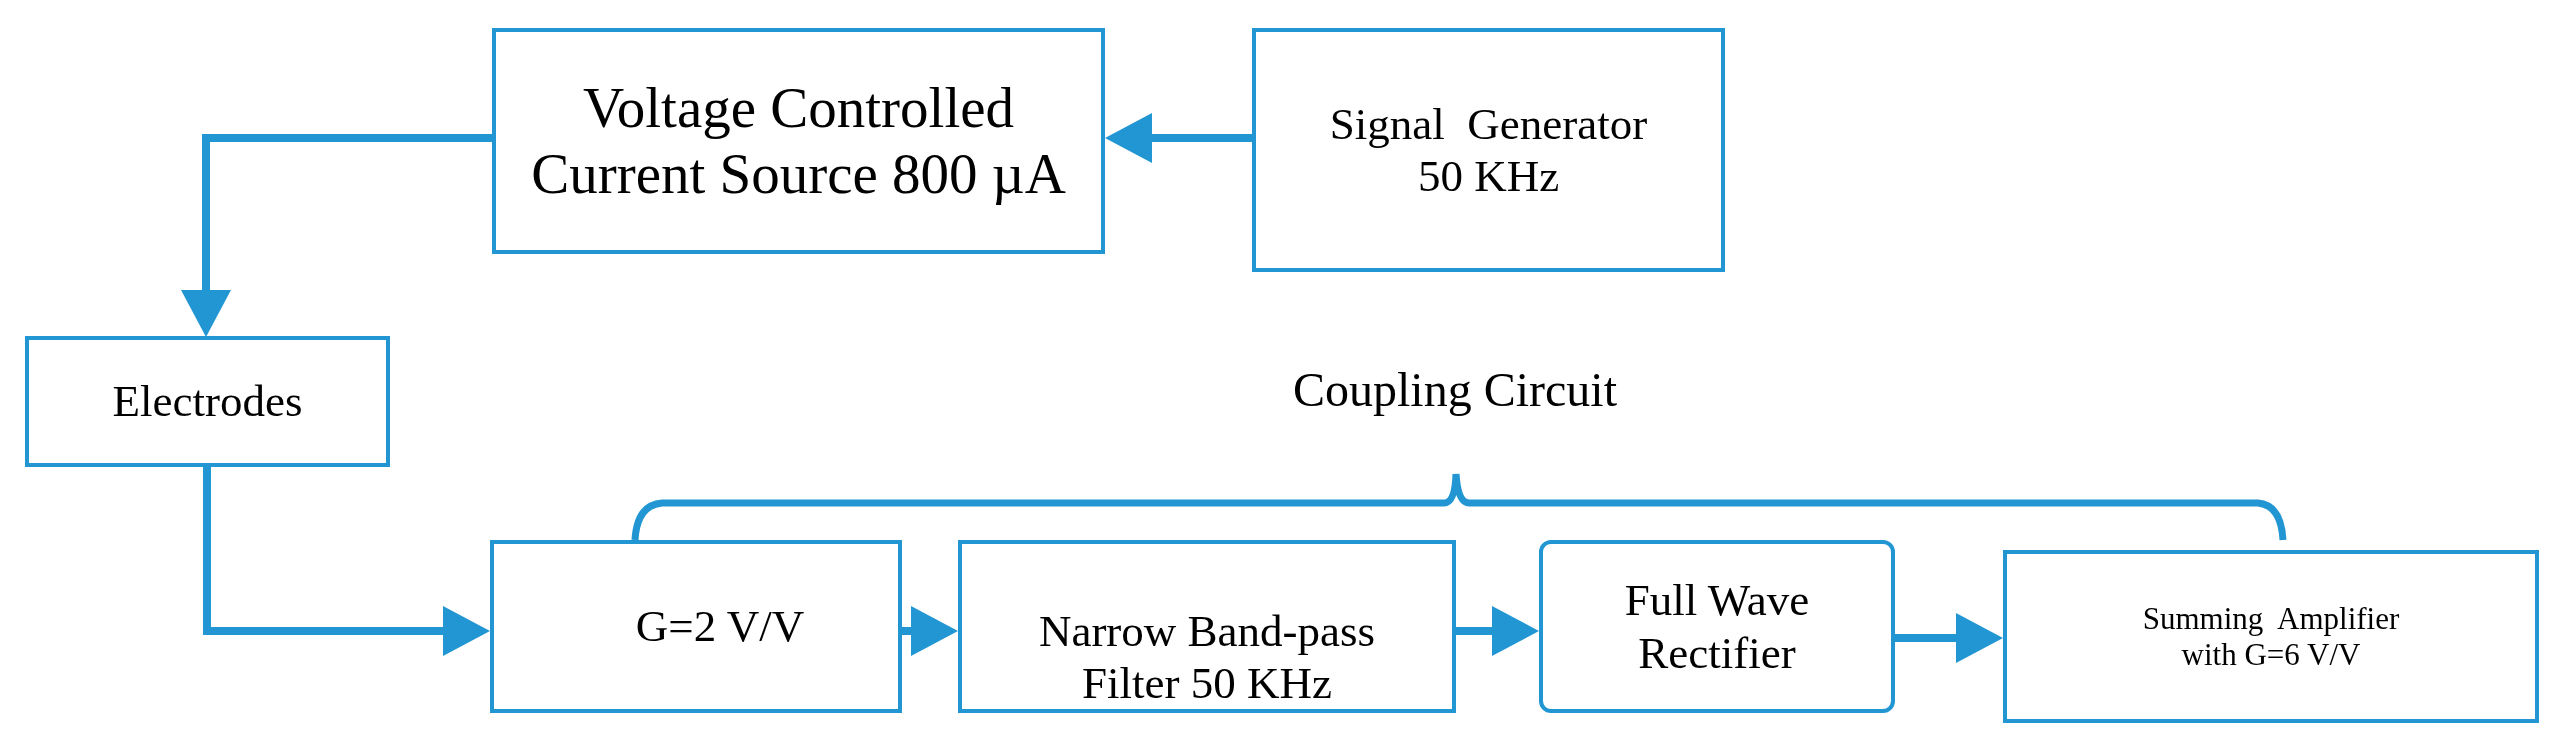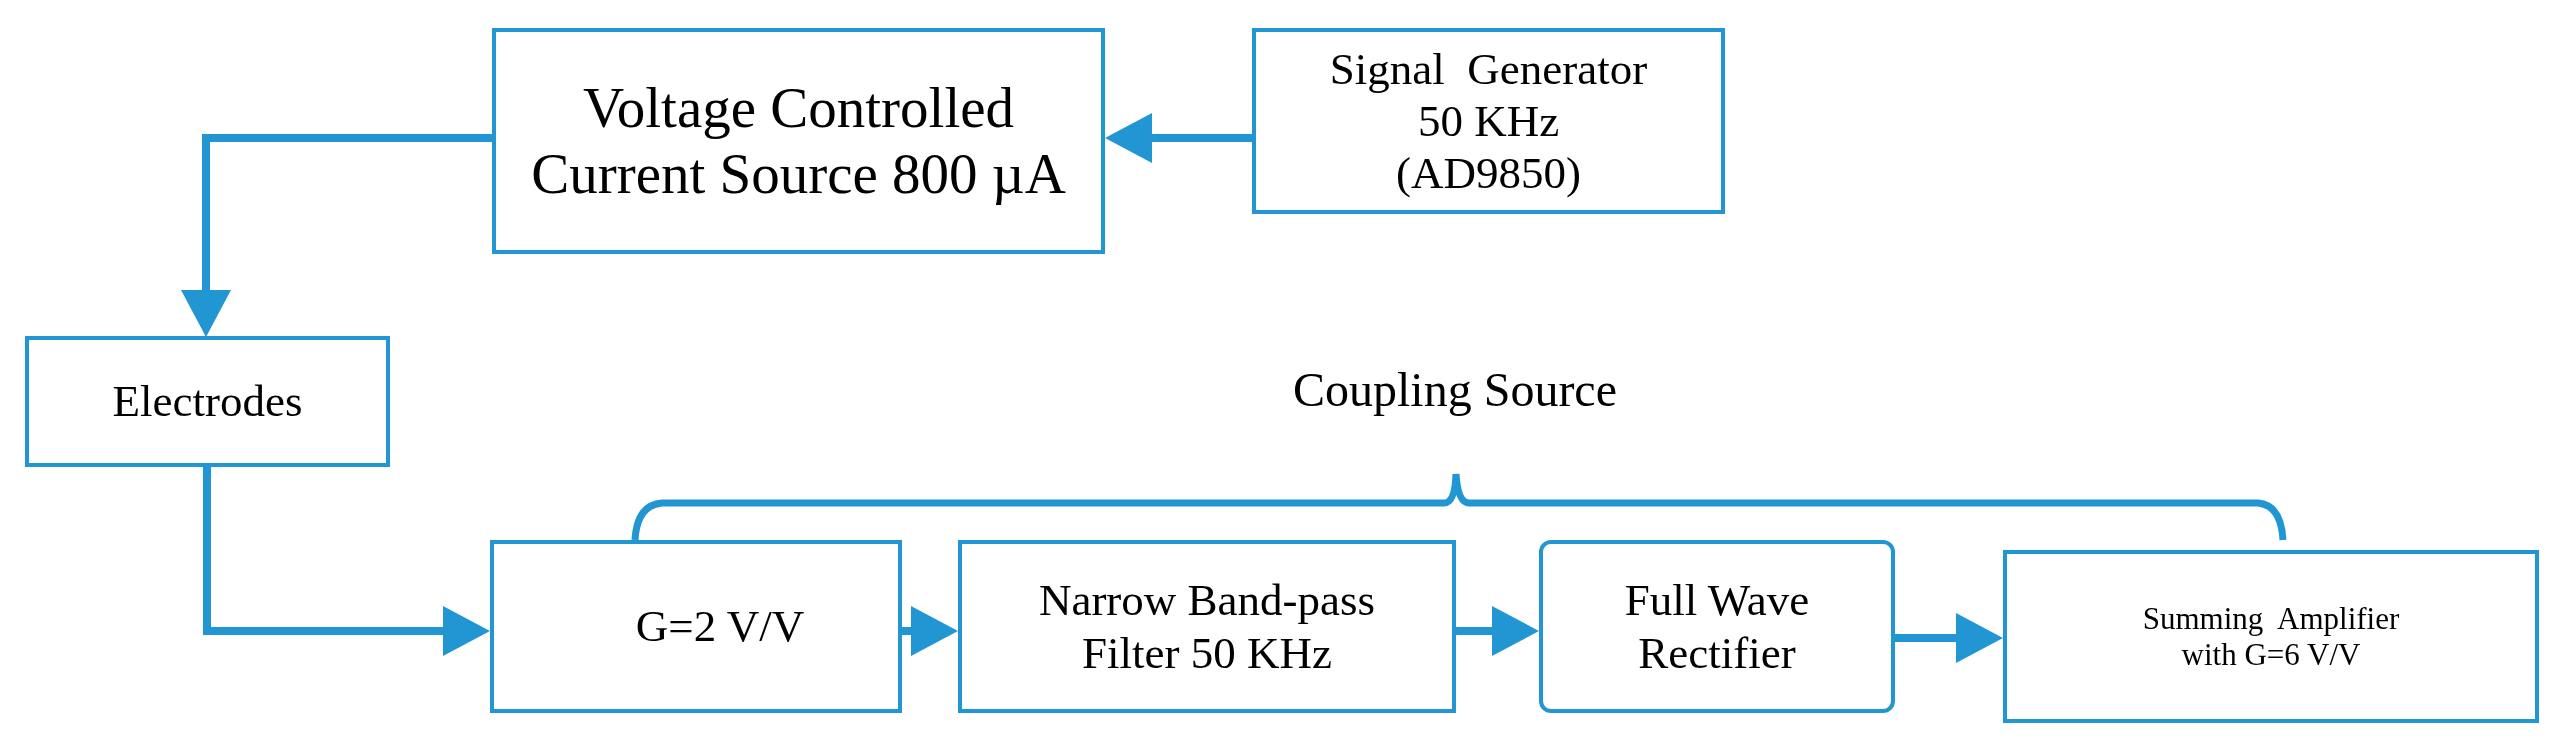--- a/index.html
+++ b/index.html
@@ -36,24 +36,24 @@
     justify-content: center;
     color: #000000;
     line-height: 1.16;
     text-align: center;
     white-space: pre;
   }
   .block .line {
     display: block;
   }
   .blk-vccs      { left: 492px;  top: 28px;  width: 613px; height: 226px; font-size: 57px; }
-  .blk-siggen    { left: 1252px; top: 28px;  width: 473px; height: 186px; font-size: 45px; }
+  .blk-siggen    { left: 1252px; top: 28px;  width: 473px; height: 244px; font-size: 45px; }
   .blk-electrodes{ left: 25px;   top: 336px; width: 365px; height: 131px; font-size: 45px; }
   .blk-ina       { left: 490px;  top: 540px; width: 412px; height: 173px; font-size: 45px; padding-left: 48px; }
-  .blk-bpf       { left: 958px;  top: 540px; width: 498px; height: 173px; font-size: 45px; }
+  .blk-bpf       { left: 958px;  top: 540px; width: 498px; height: 173px; font-size: 45px; justify-content: flex-end; }
   .blk-fwr       { left: 1539px; top: 540px; width: 356px; height: 173px; font-size: 45px; border-radius: 12px; }
   .blk-sum       { left: 2003px; top: 550px; width: 536px; height: 173px; font-size: 31px; }
 
   .group-label {
     position: absolute;
     left: 1235px;
     top: 362px;
     width: 440px;
     text-align: center;
     font-size: 48px;
@@ -102,21 +102,20 @@
   </svg>
 
   <div class="block blk-vccs">
     <span class="line">Voltage Controlled</span>
     <span class="line">Current Source 800 µA</span>
   </div>
 
   <div class="block blk-siggen">
     <span class="line">Signal  Generator</span>
     <span class="line">50 KHz</span>
-    <span class="line">(AD9850)</span>
   </div>
 
   <div class="block blk-electrodes">
     <span class="line">Electrodes</span>
   </div>
 
   <div class="block blk-ina">
     <span class="line">G=2 V/V</span>
   </div>
 
@@ -128,15 +127,15 @@
   <div class="block blk-fwr">
     <span class="line">Full Wave</span>
     <span class="line">Rectifier</span>
   </div>
 
   <div class="block blk-sum">
     <span class="line">Summing  Amplifier</span>
     <span class="line">with G=6 V/V</span>
   </div>
 
-  <div class="group-label">Coupling Source</div>
+  <div class="group-label">Coupling Circuit</div>
 
 </div>
 
 </body></html>

